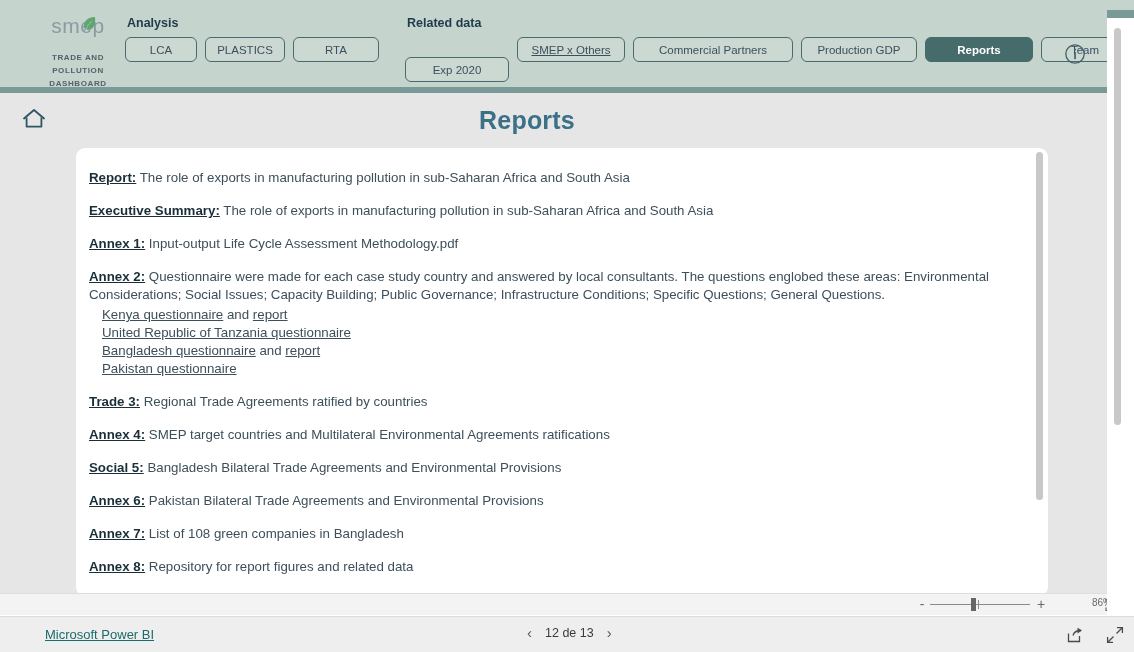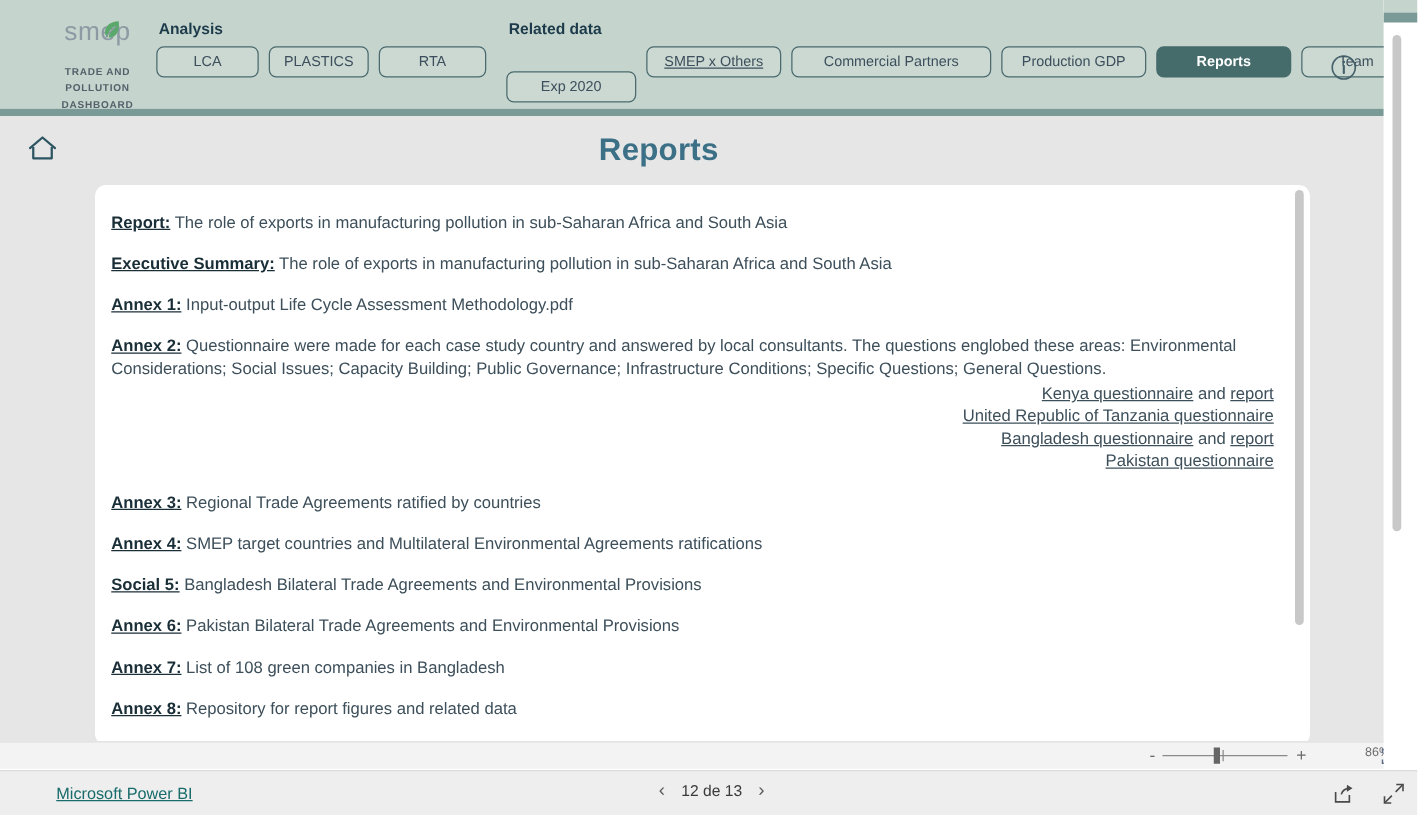--- a/index.html
+++ b/index.html
@@ -102,21 +102,21 @@
     font-size: 11.5px;
     font-family: "Liberation Sans", sans-serif;
     display: flex;
     align-items: center;
     justify-content: center;
     padding: 0 14px;
     box-sizing: border-box;
     cursor: pointer;
     white-space: nowrap;
   }
-  .nav-btn.w-lca      { width: 82px; }
+  .nav-btn.w-lca      { width: 72px; }
   .nav-btn.w-plastics { width: 80px; }
   .nav-btn.w-rta      { width: 86px; }
   .nav-btn.w-exp      { width: 104px; margin-top: 20px; }
   .nav-btn.w-smepx    { width: 108px; text-decoration: underline; }
   .nav-btn.w-partners { width: 160px; }
   .nav-btn.w-gdp      { width: 116px; }
   .nav-btn.w-reports  { width: 108px; }
   .nav-btn.w-team     { width: 88px; }
   .nav-btn.active {
     background: #456b6b;
@@ -182,21 +182,20 @@
     text-decoration: underline;
     color: #1a2e38;
   }
   .entry .txt {
     color: #3d4f5a;
   }
   .sublinks {
     margin-top: 2px;
     padding-left: 13px;
     line-height: 18px;
-    text-align: right;
   }
   .sublinks .lnk {
     text-decoration: underline;
     color: #3d4f5a;
     cursor: pointer;
   }
   .sublinks .plain {
     color: #3d4f5a;
   }
   .entry.clipped {
@@ -441,21 +440,21 @@
           <span class="lbl">Annex 2:</span><span class="txt"> Questionnaire were made for each case study country and answered by local consultants. The questions englobed these areas: Environmental Considerations; Social Issues; Capacity Building; Public Governance; Infrastructure Conditions; Specific Questions; General Questions.</span>
           <div class="sublinks">
             <div><span class="lnk">Kenya questionnaire</span><span class="plain"> and </span><span class="lnk">report</span></div>
             <div><span class="lnk">United Republic of Tanzania questionnaire</span></div>
             <div><span class="lnk">Bangladesh questionnaire</span><span class="plain"> and </span><span class="lnk">report </span></div>
             <div><span class="lnk">Pakistan questionnaire</span></div>
           </div>
         </div>
 
         <div class="entry">
-          <span class="lbl">Annex 3:</span><span class="txt"> Regional Trade Agreements ratified by countries</span>
+          <span class="lbl">Trade 3:</span><span class="txt"> Regional Trade Agreements ratified by countries</span>
         </div>
 
         <div class="entry">
           <span class="lbl">Annex 4:</span><span class="txt"> SMEP target countries and Multilateral Environmental Agreements ratifications</span>
         </div>
 
         <div class="entry">
           <span class="lbl">Social 5:</span><span class="txt"> Bangladesh Bilateral Trade Agreements and Environmental Provisions</span>
         </div>
 

